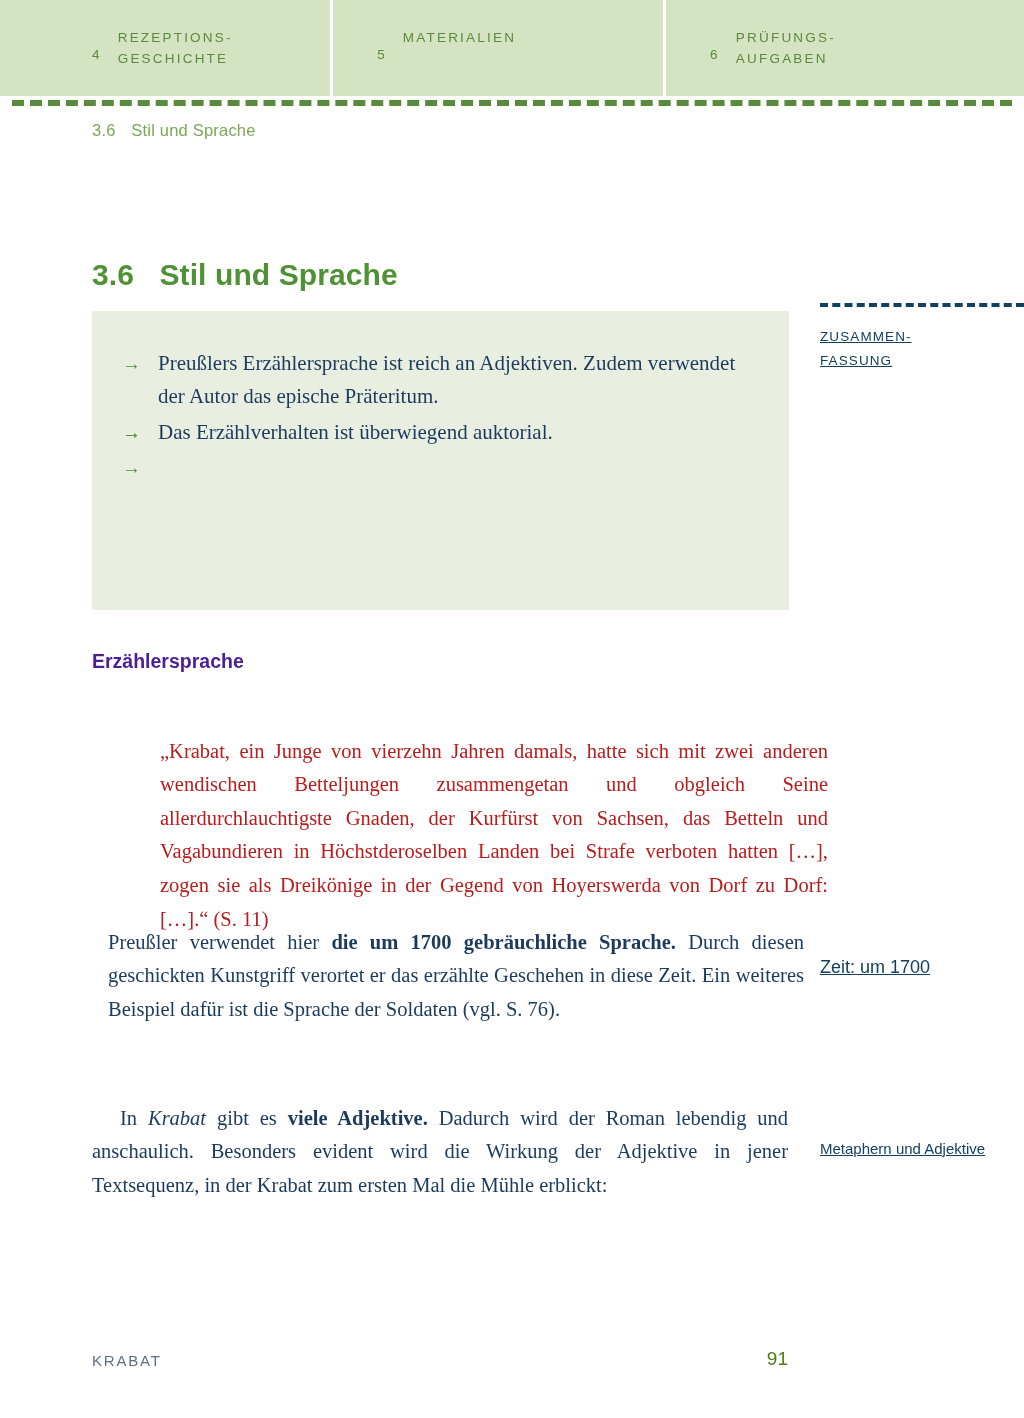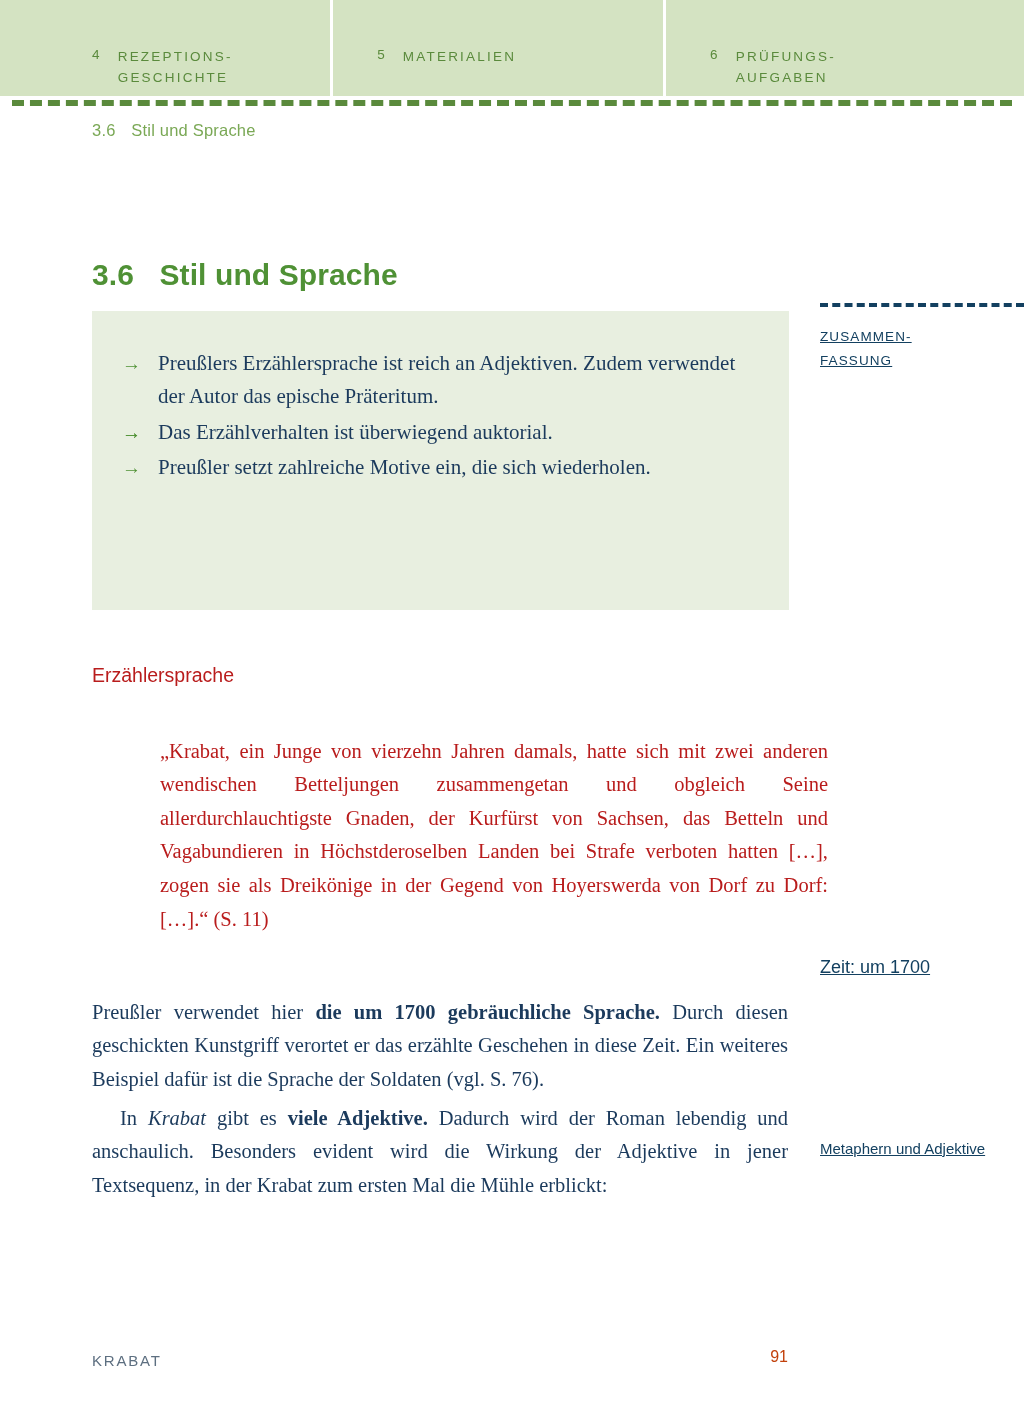--- a/index.html
+++ b/index.html
@@ -42,21 +42,21 @@
   .tab-gap { width: 3px; height: 96px; background: #ffffff; }
 
   .tab-num {
     margin-right: 16px;
     align-self: flex-start;
     margin-top: 47px;
   }
   .tab-label {
     line-height: 1.55;
     align-self: flex-start;
-    margin-top: 47px;
+    margin-top: 28px;
   }
 
   
   .rule-dashed-green {
     position: absolute;
     top: 100px;
     left: 12px;
     width: 1000px;
     height: 0;
     border-top: 6px dashed #5a8a3c;
@@ -143,25 +143,25 @@
     letter-spacing: 1.1px;
     font-size: 13.5px;
     line-height: 1.75;
   }
   .margin-note-time { top: 953px; font-size: 18px; }
   .margin-note-meta { top: 1137px; font-size: 15px; }
 
   
   .subheading {
     position: absolute;
-    top: 648px;
-    left: 92px;
-    color: #b91c1c;
+    top: 634px;
+    left: 92px;
+    color: #4c1d95;
     font-size: 19.5px;
-    font-weight: normal;
+    font-weight: bold;
   }
 
   
   .quote-block {
     position: absolute;
     top: 714px;
     left: 120px;
     width: 668px;
     color: #b91c1c;
     font-family: "Liberation Serif", serif;
@@ -174,42 +174,42 @@
     position: absolute;
     left: 92px;
     width: 696px;
     color: #1b3a5c;
     font-family: "Liberation Serif", serif;
     font-size: 20.5px;
     line-height: 1.64;
     text-align: justify;
     text-justify: inter-word;
   }
-  .body-para-1 { top: 975px; }
+  .body-para-1 { top: 905px; margin-left: 16px; }
   .body-para-2 { top: 1081px; text-indent: 28px; }
   .body-para b { font-weight: bold; }
   .body-para i { font-style: italic; }
 
   
   .footer-title {
     position: absolute;
     left: 92px;
     top: 1352px;
     color: #5d6f80;
     font-size: 15px;
     letter-spacing: 1.8px;
   }
   .footer-page {
     position: absolute;
     left: 762px;
     top: 1348px;
     width: 26px;
     text-align: right;
-    color: #c2410c;
-    font-size: 16px;
+    color: #4d7c0f;
+    font-size: 19px;
   }
 </style>
 </head>
 <body>
 
 <div class="tabbar">
   <div class="tab tab-1">
     <span class="tab-num">4</span>
     <span class="tab-label">REZEPTIONS-<br>GESCHICHTE</span>
   </div>
@@ -245,21 +245,20 @@
     </li>
     <li class="summary-item">
       <span class="summary-arrow">→</span>
     </li>
     <li class="summary-item">
       <span class="summary-arrow">→</span>
       <span>Das Erzählverhalten ist überwiegend auktorial.</span>
     </li>
     <li class="summary-item">
       <span class="summary-arrow">→</span>
-      <span>Preußler setzt zahlreiche Motive ein, die sich wiederholen.</span>
     </li>
   </ul>
 </div>
 
 <div class="margin-rule"></div>
 <div class="margin-note margin-note-summary">ZUSAMMEN-<br>FASSUNG</div>
 <div class="margin-note margin-note-time">Zeit: um 1700</div>
 <div class="margin-note margin-note-meta">Metaphern und Adjektive</div>
 
 <h2 class="subheading">Erzählersprache</h2>

